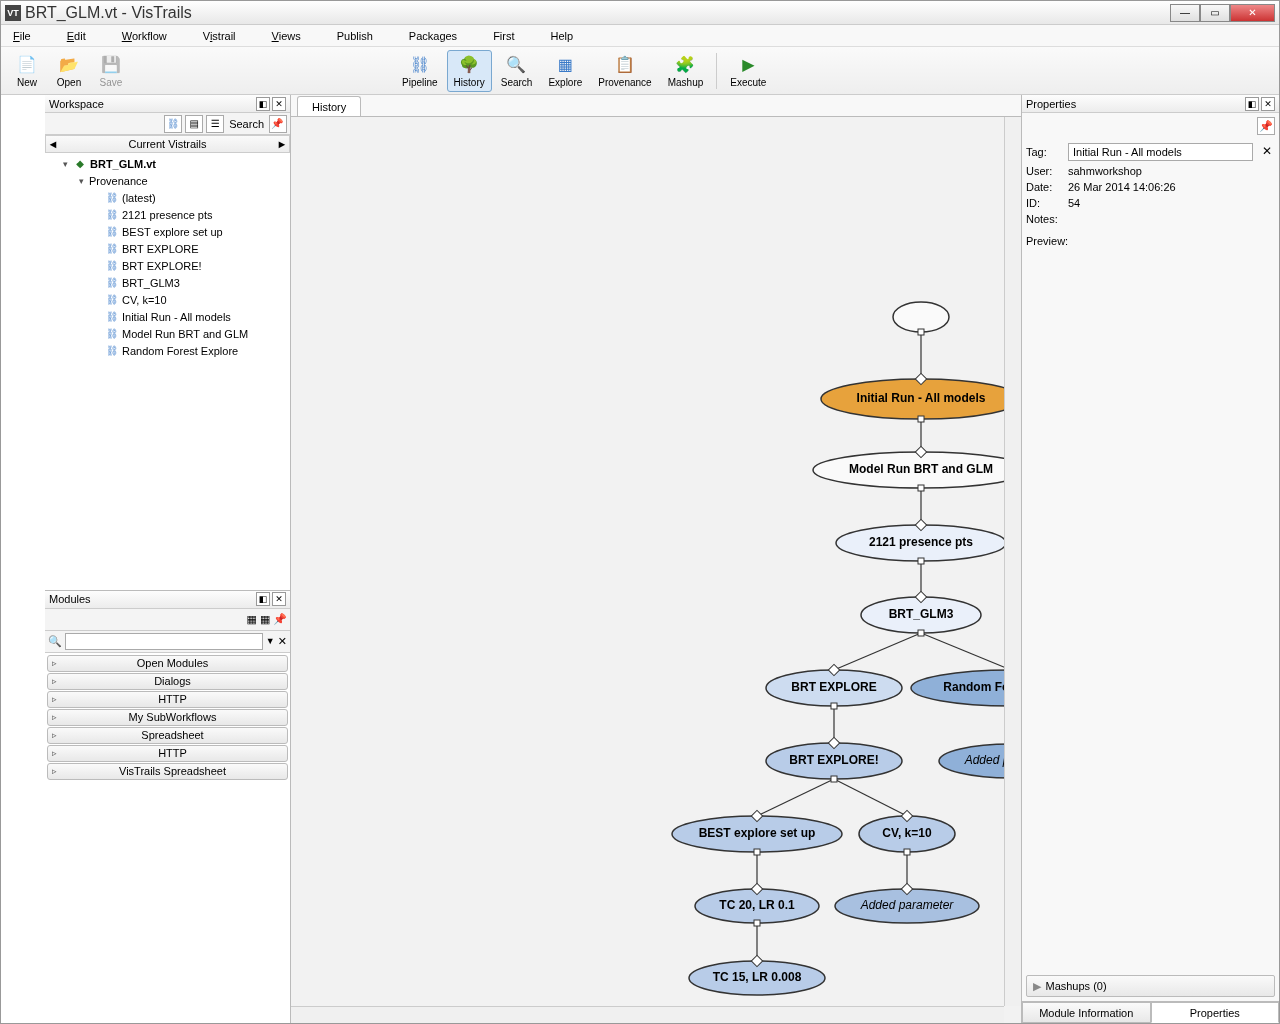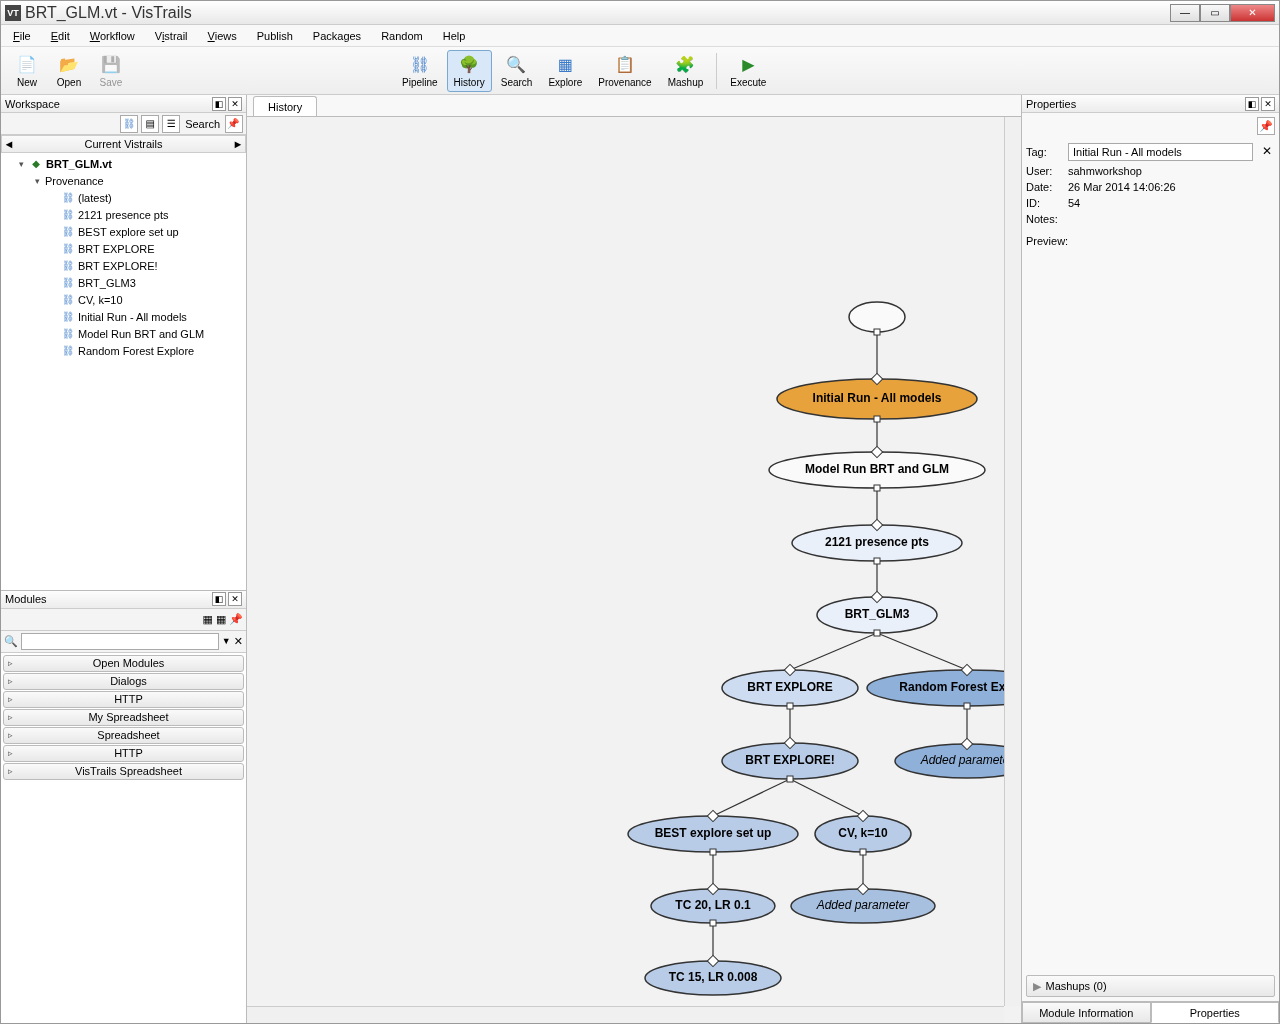--- a/index.html
+++ b/index.html
@@ -4,32 +4,32 @@
 <style>
 * { box-sizing: border-box; margin: 0; padding: 0; font-family: "Segoe UI", Tahoma, sans-serif; font-size: 11px; }
 body { background: #f0f0f0; overflow: hidden; }
 .window { width: 1280px; height: 1024px; background: #fff; display: flex; flex-direction: column; border: 1px solid #999; }
 .titlebar { height: 24px; background: linear-gradient(#fff, #e8e8e8); display: flex; align-items: center; padding: 0 4px; border-bottom: 1px solid #ccc; }
 .titlebar .icon { width: 16px; height: 16px; background: #444; color: #fff; font-size: 9px; font-weight: bold; display: flex; align-items: center; justify-content: center; margin-right: 4px; }
 .titlebar .title { flex: 1; font-size: 16px; color: #333; }
 .win-btns { display: flex; gap: 0; }
 .win-btn { width: 30px; height: 18px; display: flex; align-items: center; justify-content: center; border: 1px solid #888; background: linear-gradient(#f8f8f8,#e0e0e0); font-size: 10px; cursor: pointer; }
 .win-btn.close { background: linear-gradient(#e88,#c33); color: #fff; width: 45px; }
-.menubar { height: 22px; background: #f8f8f8; border-bottom: 1px solid #ddd; display: flex; align-items: center; padding: 0 4px; gap: 4px; }
+.menubar { height: 22px; background: #f8f8f8; border-bottom: 1px solid #ddd; display: flex; align-items: center; padding: 0 4px; gap: 20px; }
 .menubar .mi { padding: 2px 8px; cursor: pointer; }
 .menubar .mi u { text-decoration: underline; }
 .toolbar { height: 48px; background: linear-gradient(#fafafa,#eee); border-bottom: 1px solid #ccc; display: flex; align-items: center; padding: 0 6px; gap: 2px; }
 .tool-btn { display: flex; flex-direction: column; align-items: center; justify-content: center; padding: 3px 6px; min-width: 40px; height: 42px; cursor: pointer; border: 1px solid transparent; border-radius: 3px; }
 .tool-btn.active { background: #d8e8f8; border-color: #7aa8d0; }
 .tool-btn.disabled { opacity: 0.4; cursor: default; }
 .tool-btn .ico { width: 22px; height: 22px; display: flex; align-items: center; justify-content: center; font-size: 16px; }
 .tool-btn .lbl { font-size: 10px; margin-top: 1px; }
 .tool-sep { width: 1px; height: 36px; background: #ccc; margin: 0 4px; }
 .tool-spacer { flex: 0 0 260px; }
-.main { flex: 1; display: flex; min-height: 0; }
+.main { flex: 1; display: flex; min-height: 0; margin-left: 44px; }
 .left-pane { width: 246px; display: flex; flex-direction: column; border-right: 1px solid #bbb; background: #f8f8f8; }
 .panel-header { height: 18px; background: linear-gradient(#fdfdfd,#ececec); border-bottom: 1px solid #ccc; display: flex; align-items: center; padding: 0 4px; font-size: 11px; }
 .panel-header .title { flex: 1; }
 .panel-header .hbtn { width: 14px; height: 14px; border: 1px solid #999; background: #fff; margin-left: 2px; font-size: 9px; display: flex; align-items: center; justify-content: center; cursor: pointer; }
 .ws-toolbar { height: 22px; border-bottom: 1px solid #ccc; display: flex; align-items: center; justify-content: flex-end; padding: 0 3px; gap: 3px; background: #f4f4f4; }
 .ws-toolbar .wbtn { width: 18px; height: 18px; border: 1px solid #aaa; background: #fff; font-size: 10px; display: flex; align-items: center; justify-content: center; cursor: pointer; }
 .ws-subhead { height: 18px; background: linear-gradient(#fafafa,#ececec); border: 1px solid #ccc; display: flex; align-items: center; justify-content: center; font-size: 11px; }
 .ws-subhead .arrow { width: 14px; text-align: center; cursor: pointer; }
 .tree { flex: 1; overflow: auto; background: #fff; padding: 2px 0; }
 .tree-item { display: flex; align-items: center; height: 17px; padding-left: 4px; cursor: pointer; }
@@ -92,21 +92,21 @@
   </div>
 
   <div class="menubar">
     <div class="mi"><u>F</u>ile</div>
     <div class="mi"><u>E</u>dit</div>
     <div class="mi"><u>W</u>orkflow</div>
     <div class="mi">V<u>i</u>strail</div>
     <div class="mi"><u>V</u>iews</div>
     <div class="mi">Publish</div>
     <div class="mi">Packages</div>
-    <div class="mi">Random</div>
+    <div class="mi">First</div>
     <div class="mi">Help</div>
   </div>
 
   <div class="toolbar">
     <div class="tool-btn">
         <div class="ico">📄</div>
         <div class="lbl">New</div>
       </div>
     <div class="tool-btn">
         <div class="ico">📂</div>
@@ -257,21 +257,21 @@
             <div class="mod-cat">
               <span class="arrow">▹</span>
               <span class="txt">Dialogs</span>
             </div>
             <div class="mod-cat">
               <span class="arrow">▹</span>
               <span class="txt">HTTP</span>
             </div>
             <div class="mod-cat">
               <span class="arrow">▹</span>
-              <span class="txt">My Spreadsheet</span>
+              <span class="txt">My SubWorkflows</span>
             </div>
             <div class="mod-cat">
               <span class="arrow">▹</span>
               <span class="txt">Spreadsheet</span>
             </div>
             <div class="mod-cat">
               <span class="arrow">▹</span>
               <span class="txt">HTTP</span>
             </div>
             <div class="mod-cat">

